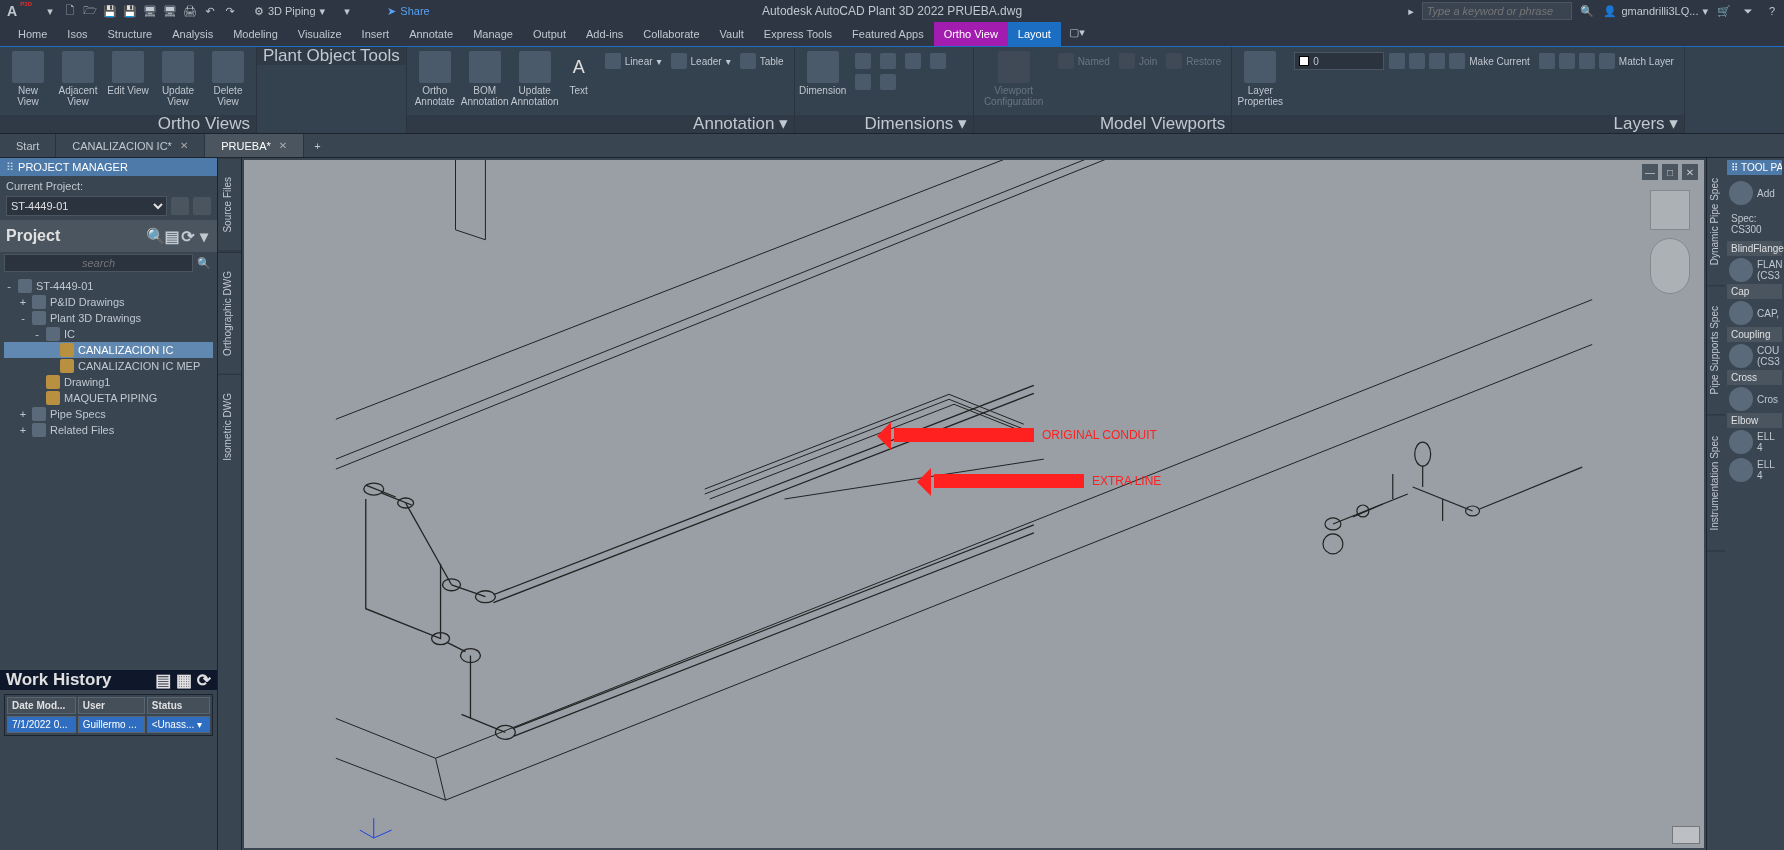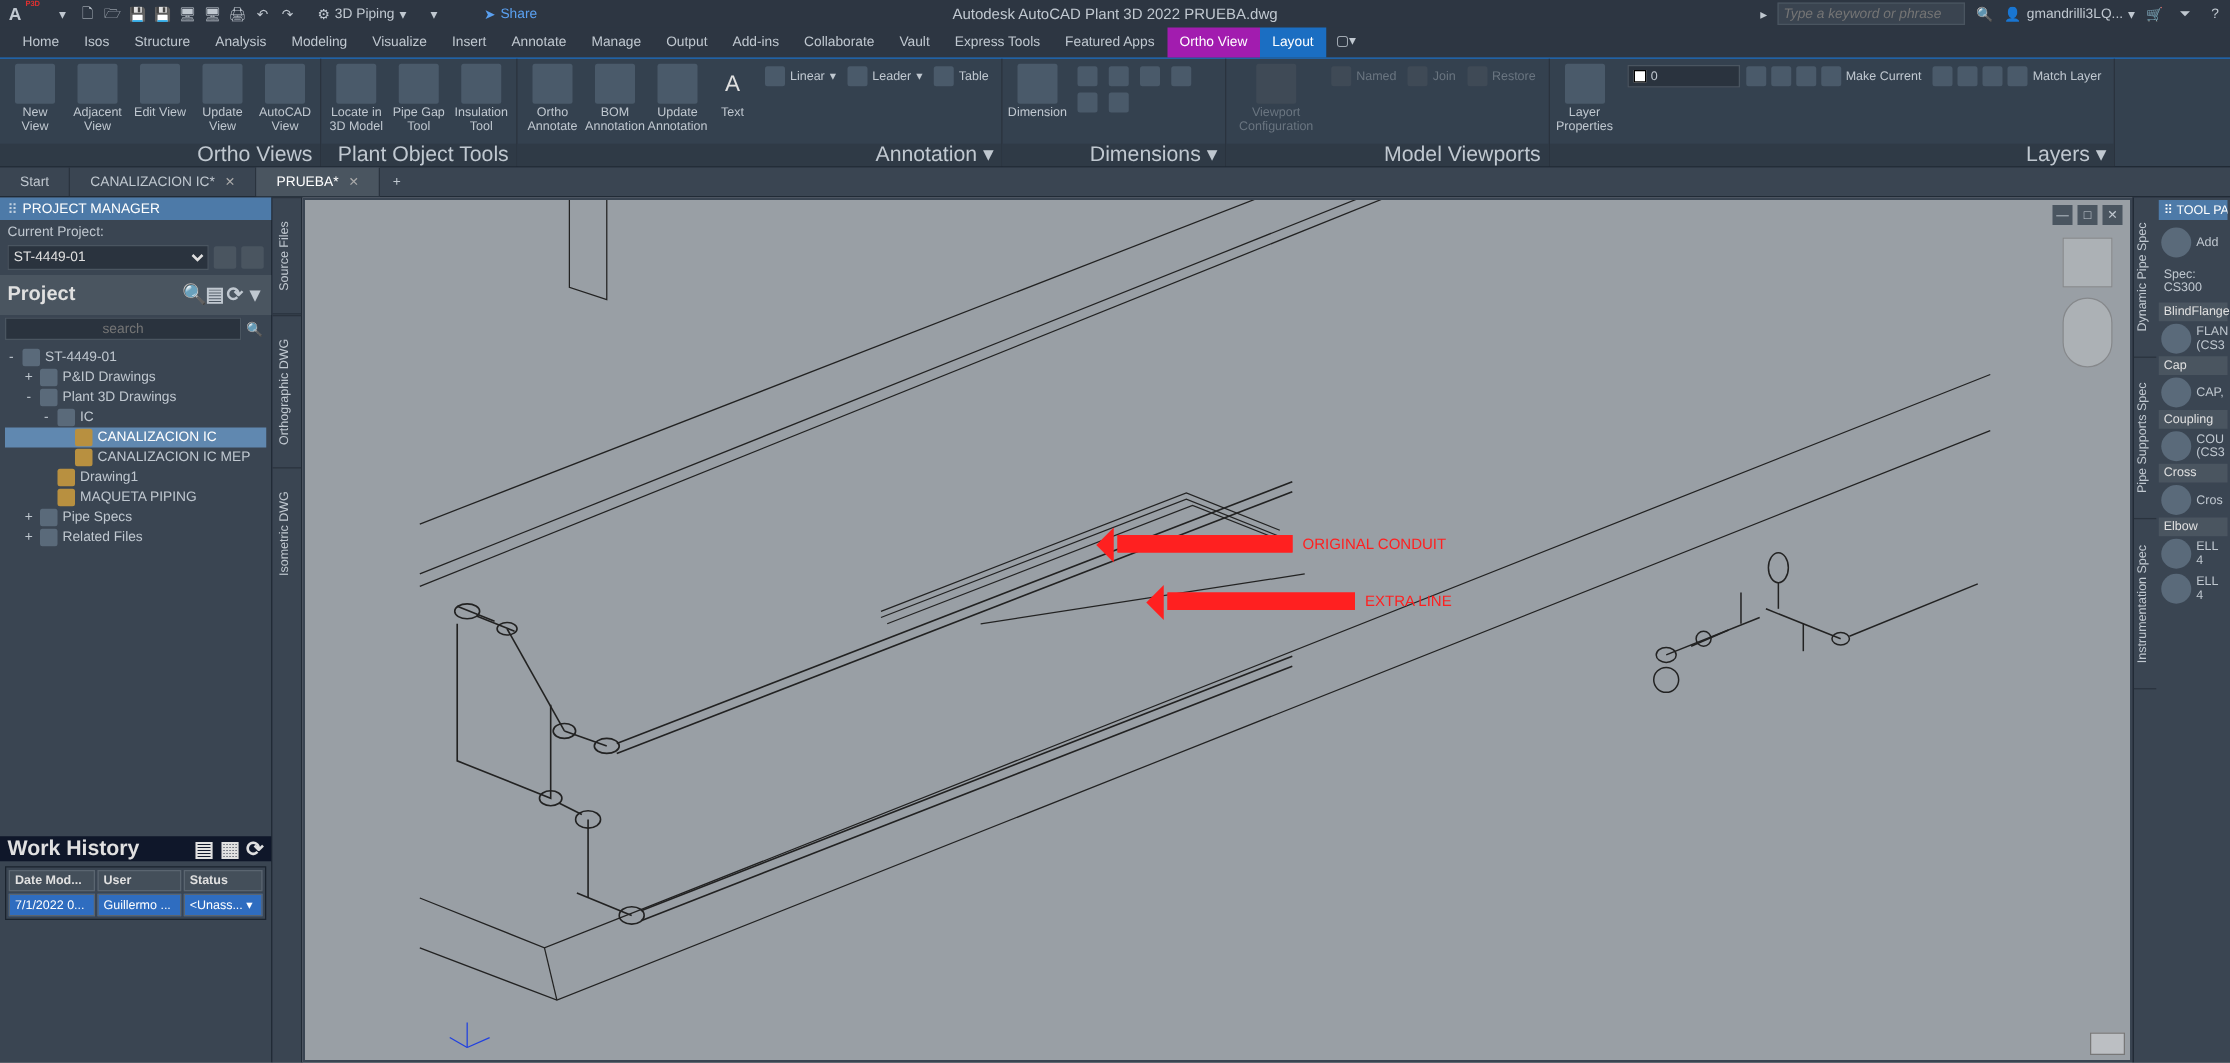--- a/index.html
+++ b/index.html
@@ -53,21 +53,21 @@
 .pm-header { background: #4d7aa8; color: #fff; height: 18px; display: flex; align-items: center; padding: 0 6px; font-size: 11px; gap: 4px; }
 .pm-header .grip { color: #c0d0e0; }
 .pm-currentproj { padding: 4px 6px; color: #c0c8d0; font-size: 11px; }
 .pm-projselect { display: flex; gap: 4px; padding: 0 6px 4px; align-items: center; }
 .pm-projselect select { flex: 1; background: #2a333e; border: 1px solid #4a5560; color: #e0e0e0; height: 20px; font-size: 11px; }
 .pm-projselect .pm-tool { width: 18px; height: 18px; background: #4a5560; border-radius: 2px; cursor: pointer; }
 .pm-section-hdr { background: #4a5560; height: 32px; display: flex; align-items: center; padding: 0 6px; font-weight: bold; font-size: 16px; color: #e0e0e0; justify-content: space-between; }
 .pm-section-hdr .tools { display: flex; gap: 2px; }
 .pm-section-hdr .tools span { width: 14px; height: 14px; display: inline-flex; align-items: center; justify-content: center; color: #c0c8d0; cursor: pointer; }
 .pm-search { display: flex; padding: 2px 4px; gap: 2px; }
-.pm-search input { flex: 1; background: #2a333e; border: 1px solid #4a5560; color: #888; height: 18px; font-size: 11px; text-align: center; }
+.pm-search input { flex: 1; background: #2a333e; border: 1px solid #4a5560; color: #888; height: 18px; font-size: 11px; text-align: center; font-style: italic; }
 .pm-search .srch-icon { width: 18px; height: 18px; display: flex; align-items: center; justify-content: center; color: #c0c8d0; }
 .pm-tree { flex: 0 0 auto; padding: 4px 4px; font-size: 11px; color: #c0c8d0; height: 280px; overflow: auto; }
 .tree-row { display: flex; align-items: center; gap: 4px; padding: 1px 0; cursor: pointer; white-space: nowrap; }
 .tree-row .exp { width: 10px; text-align: center; color: #c0c8d0; }
 .tree-row .node-icon { width: 14px; height: 14px; background: #5a6a7a; border-radius: 2px; flex-shrink: 0; }
 .tree-row .node-icon.dwg { background: #b89040; }
 .tree-row.selected { background: #6088b0; color: #fff; }
 .tree-indent-1 { padding-left: 14px; }
 .tree-indent-2 { padding-left: 28px; }
 .tree-indent-3 { padding-left: 42px; }
@@ -227,41 +227,27 @@
       <div class="ribbon-btn-large">
           <div class="icon-lg"></div>
           <div class="lbl">Edit View</div>
         </div>
       <div class="ribbon-btn-large">
           <div class="icon-lg"></div>
           <div class="lbl">Update View</div>
         </div>
       <div class="ribbon-btn-large">
           <div class="icon-lg"></div>
-          <div class="lbl">AutoCAD View</div>
+          <div class="lbl">Delete View</div>
         </div>
     </div>
     <div class="panel-title">Ortho Views</div>
   </div>
 
   <div class="ribbon-panel">
-    <div class="panel-body">
-      <div class="ribbon-btn-large">
-          <div class="icon-lg"></div>
-          <div class="lbl">Locate in 3D Model</div>
-        </div>
-      <div class="ribbon-btn-large">
-          <div class="icon-lg"></div>
-          <div class="lbl">Pipe Gap Tool</div>
-        </div>
-      <div class="ribbon-btn-large">
-          <div class="icon-lg"></div>
-          <div class="lbl">Insulation Tool</div>
-        </div>
-    </div>
     <div class="panel-title">Plant Object Tools</div>
   </div>
 
 
   <div class="ribbon-panel">
     <div class="panel-body">
       <div class="ribbon-btn-large">
           <div class="icon-lg"></div>
           <div class="lbl">Ortho Annotate</div>
         </div>

